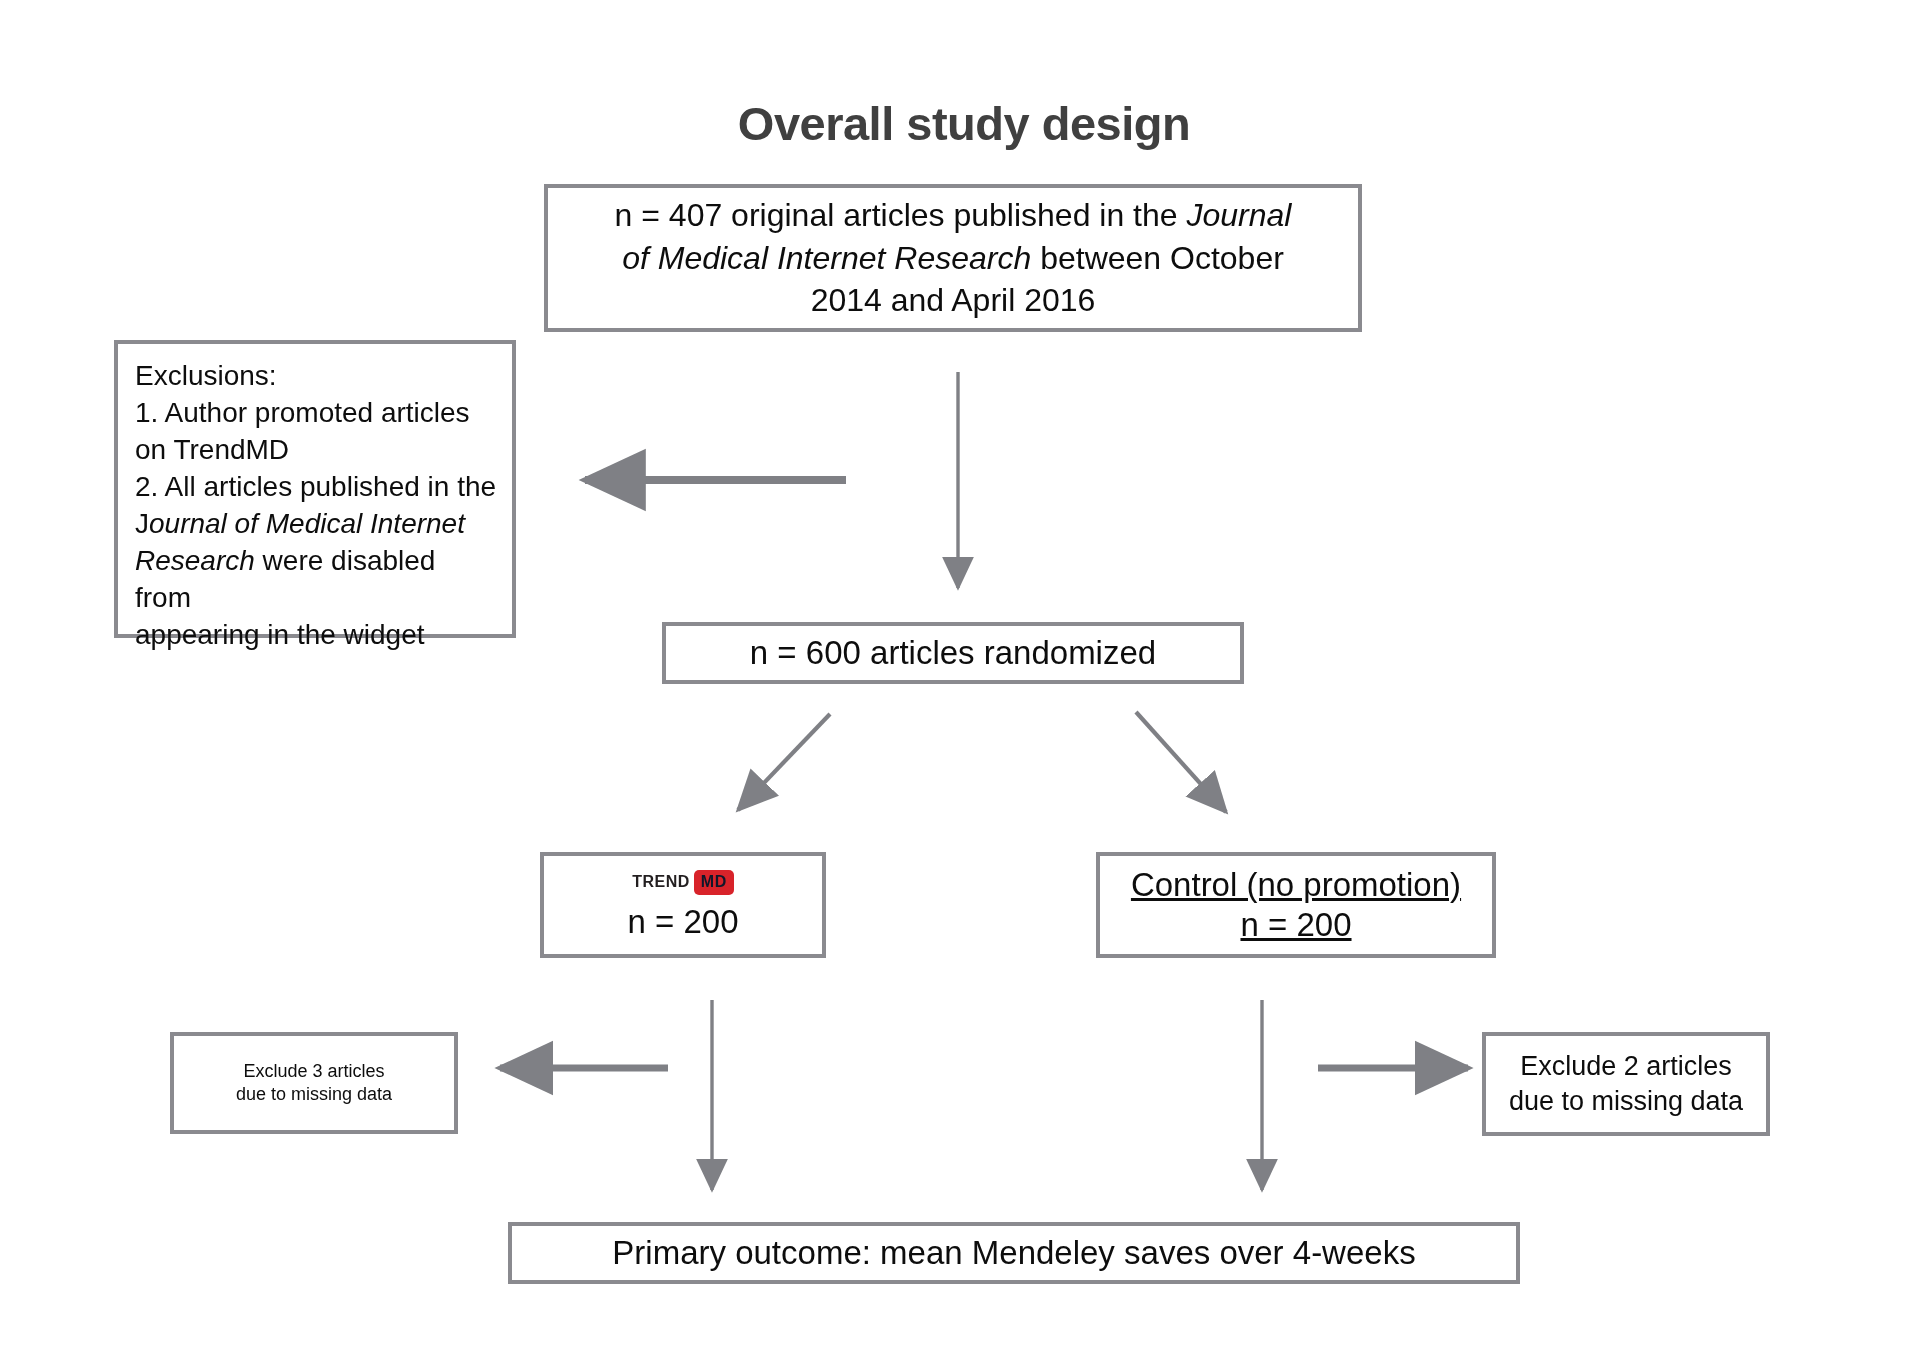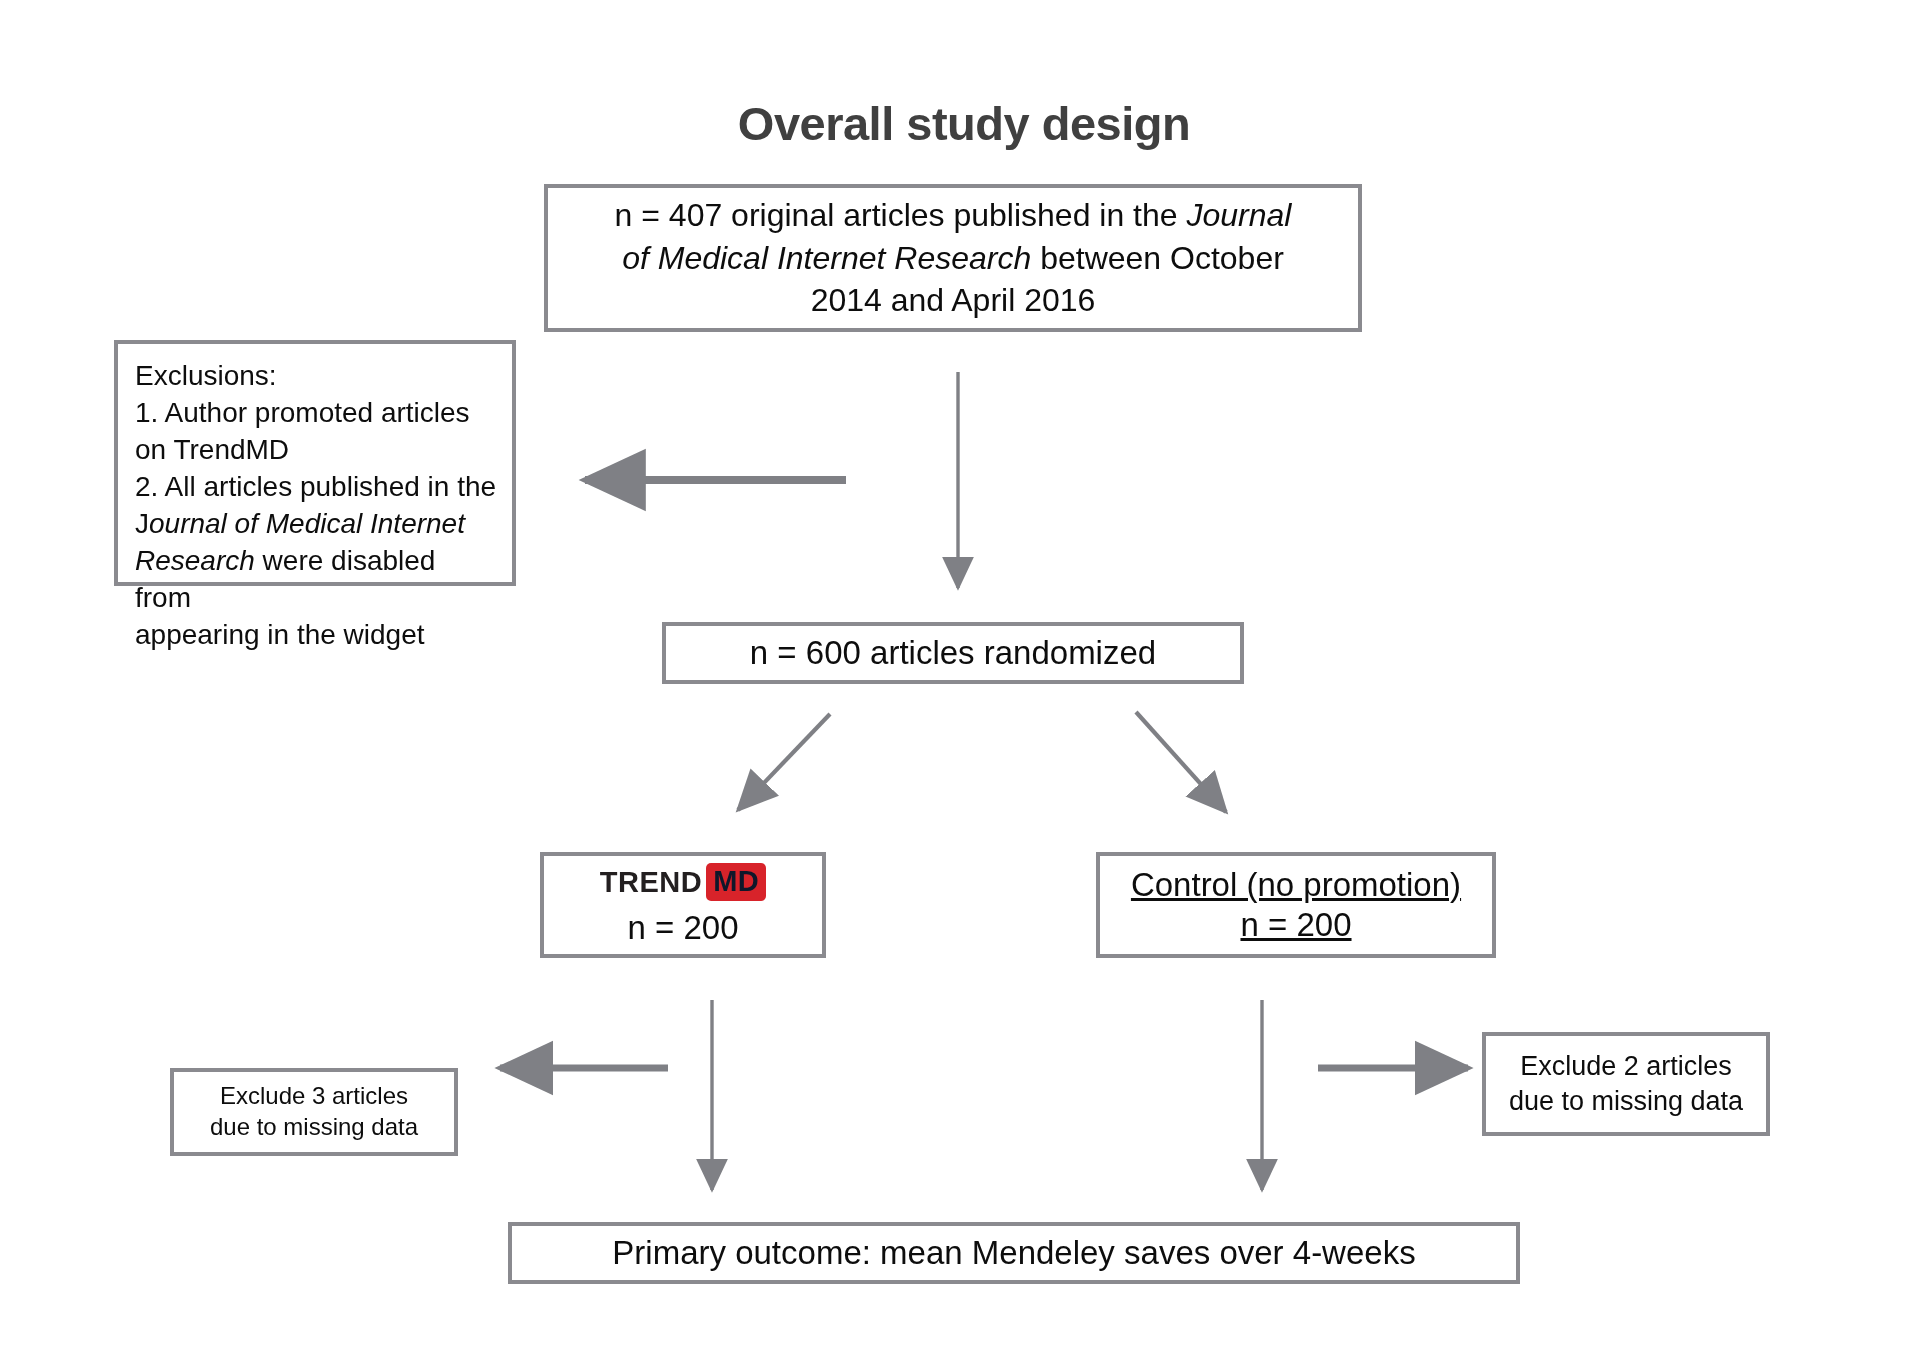--- a/index.html
+++ b/index.html
@@ -62,21 +62,21 @@
     height: 148px;
     font-size: 32px;
     line-height: 1.33;
     padding: 0 14px;
   }
 
   #box-exclusions {
     left: 114px;
     top: 340px;
     width: 402px;
-    height: 246px;
+    height: 298px;
     font-size: 28px;
     line-height: 1.32;
     padding: 14px 14px 14px 17px;
     justify-content: flex-start;
   }
   #box-exclusions .gap {
     height: 28px;
   }
 
   #box-randomized {
@@ -103,24 +103,23 @@
     height: 106px;
     font-size: 33px;
     line-height: 1.22;
     text-decoration: underline;
   }
 
   #box-excl-left {
     left: 170px;
     top: 1032px;
     width: 288px;
-    height: 88px;
-    font-size: 24px;
+    height: 102px;
+    font-size: 18px;
     line-height: 1.28;
-    margin-top: 36px;
   }
 
   #box-excl-right {
     left: 1468px;
     top: 1032px;
     width: 288px;
     height: 104px;
     font-size: 27px;
     line-height: 1.28;
     margin-left: 14px;
@@ -133,21 +132,21 @@
     height: 62px;
     font-size: 33px;
   }
 
   
   .trendmd-logo {
     display: flex;
     align-items: center;
     justify-content: flex-end;
     line-height: 1;
-    font-size: 29px;
+    font-size: 16px;
     font-weight: bold;
     letter-spacing: 0.5px;
   }
   .trendmd-logo .tm-trend {
     color: #231f20;
   }
   .trendmd-logo .tm-md {
     color: #0f172a;
     background: #d8232a;
     border-radius: 5px;

